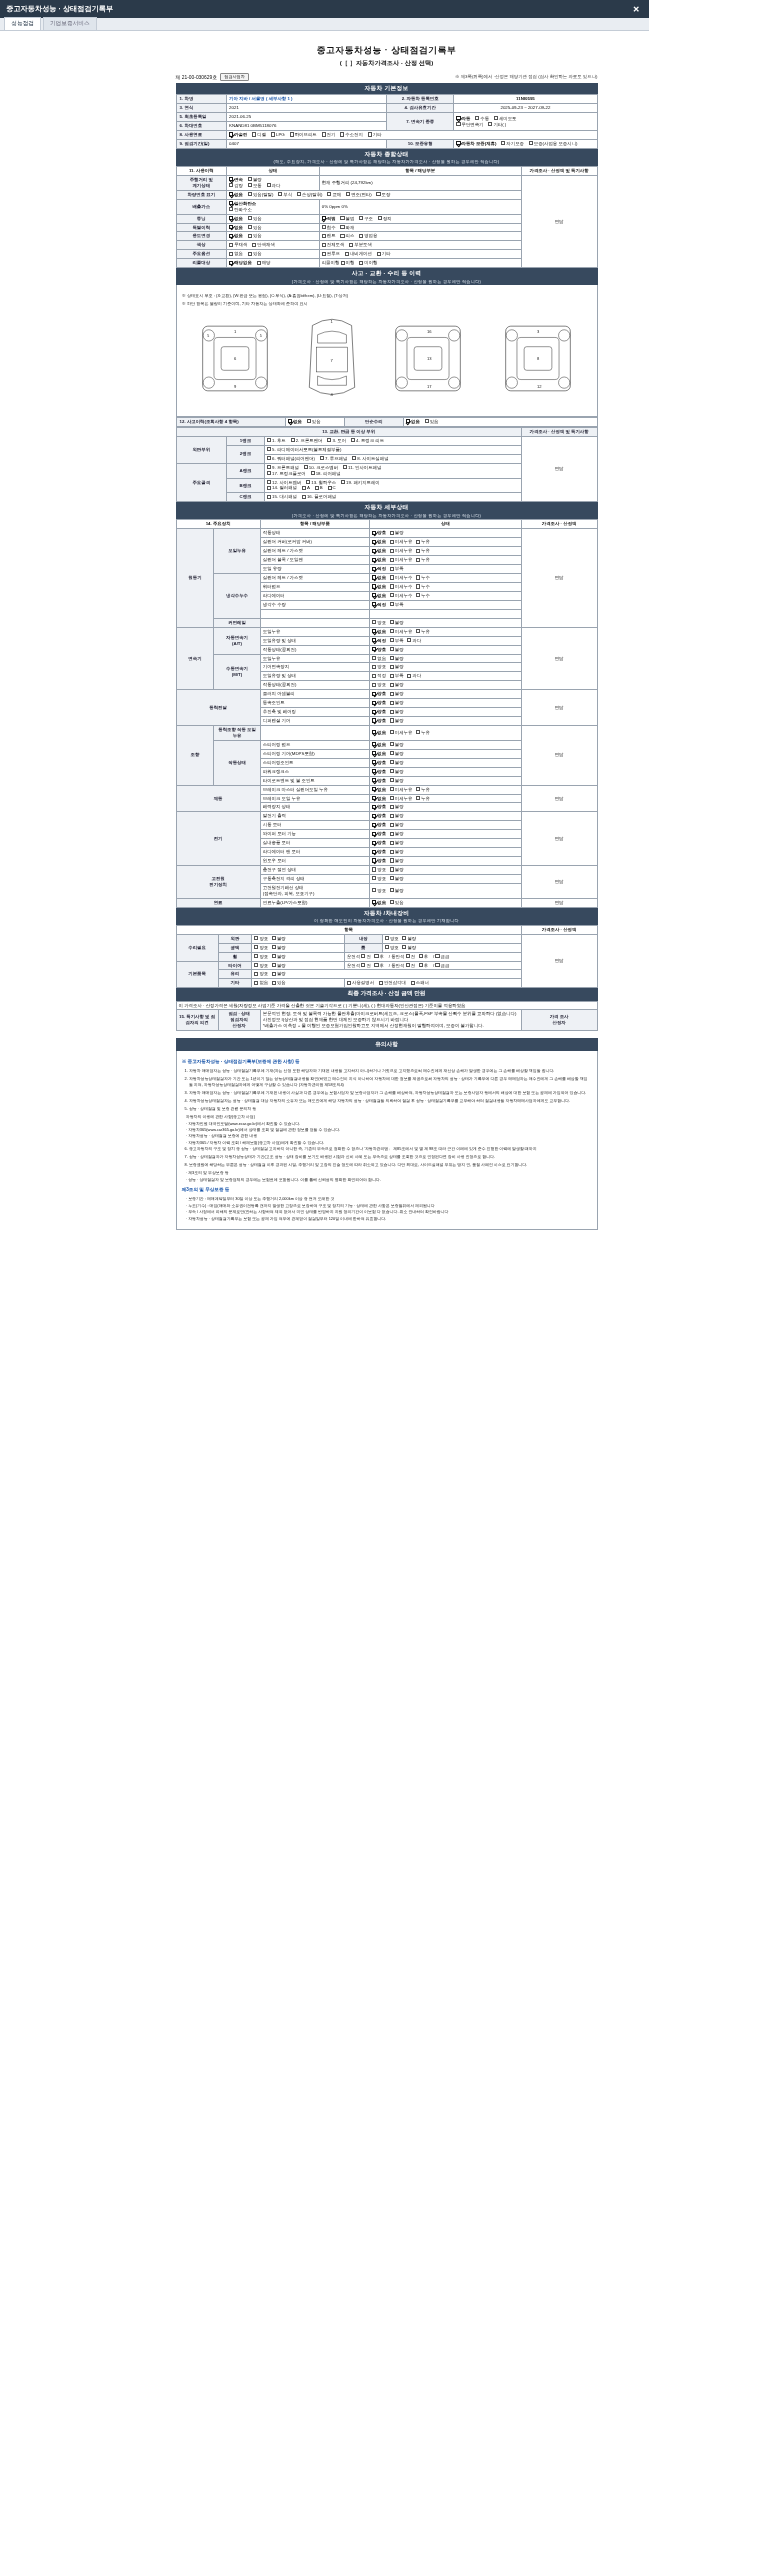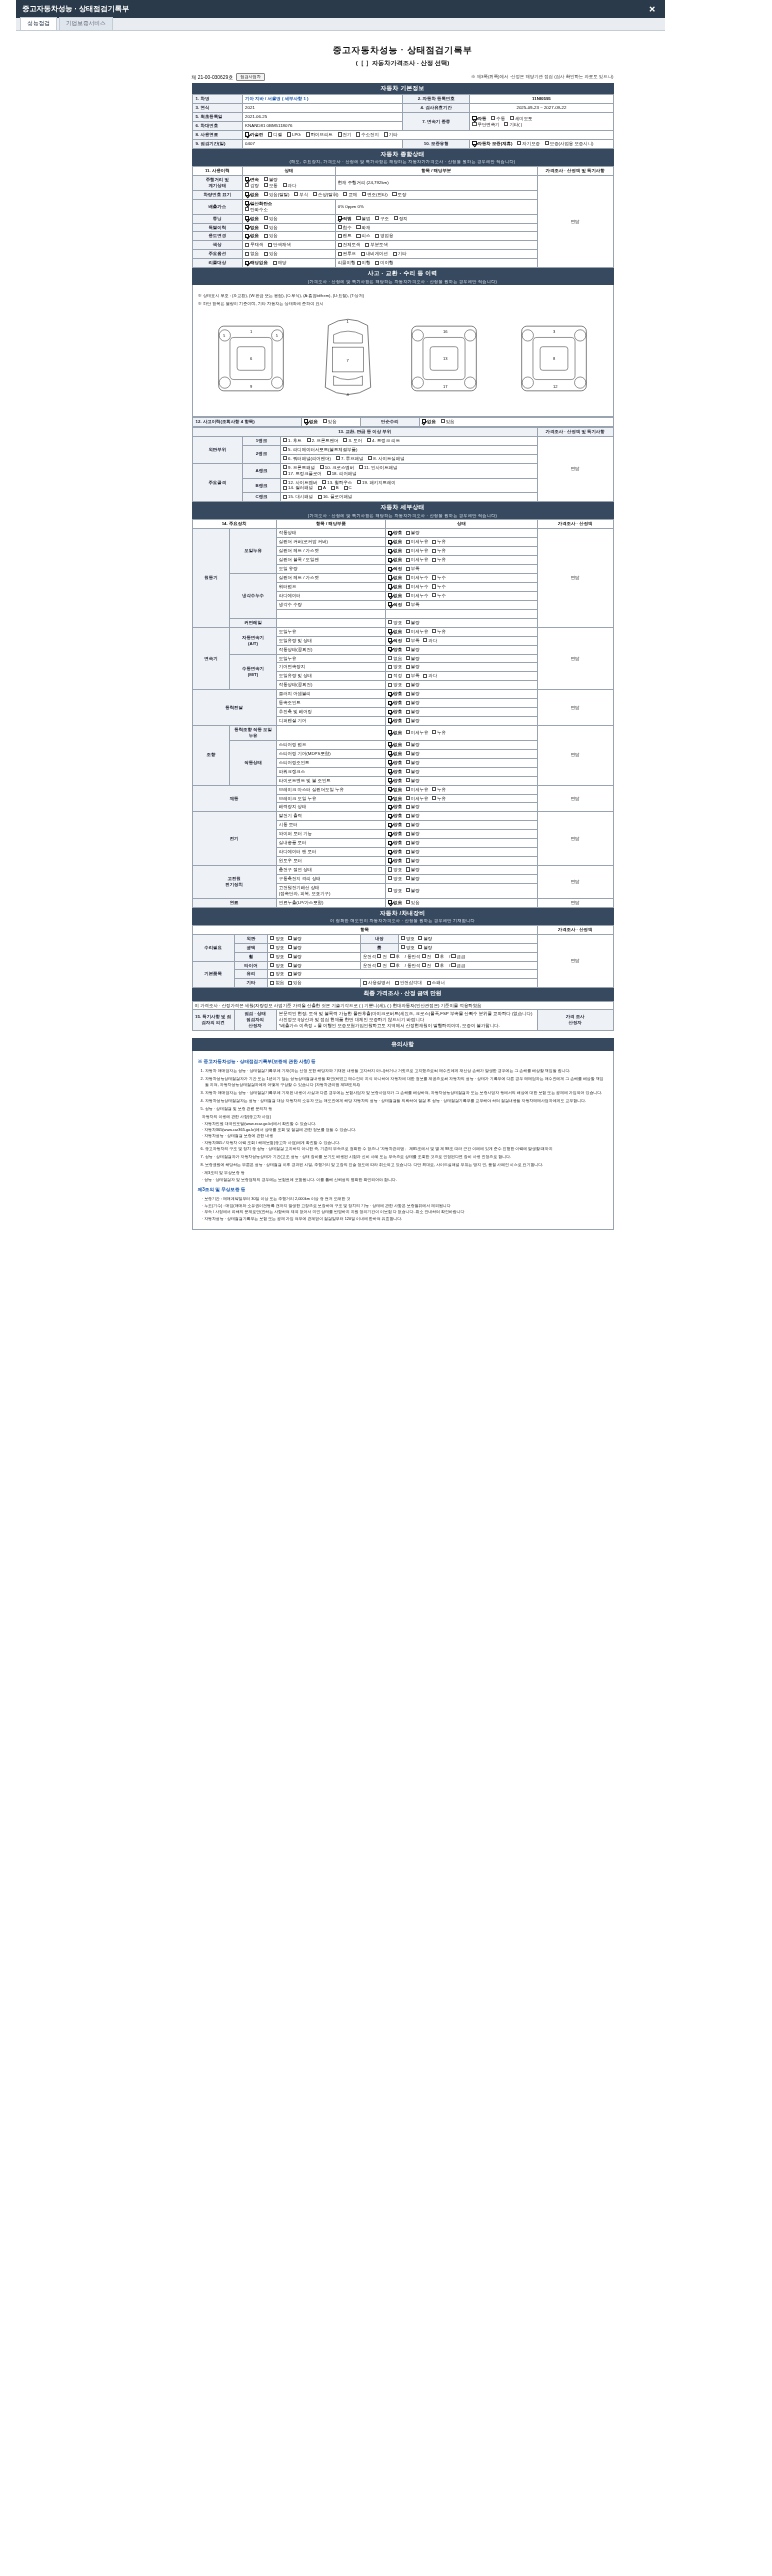--- a/index.html
+++ b/index.html
@@ -3,21 +3,21 @@
 <meta charset="utf-8">
 <style>
   * { box-sizing: border-box; }
   body {
     margin: 0;
     padding: 0;
     background: #ffffff;
     font-family: "Liberation Sans", sans-serif;
     width: 773px;
   }
-  .page { width: 649px; position: relative; margin-left: 16px; }
+  .page { width: 649px; position: relative; }
 
   
   .appbar {
     height: 17.5px;
     background: #2b3a4a;
     color: #fff;
     display: flex;
     align-items: center;
     padding: 0 6.2px;
     font-size: 7.2px;

